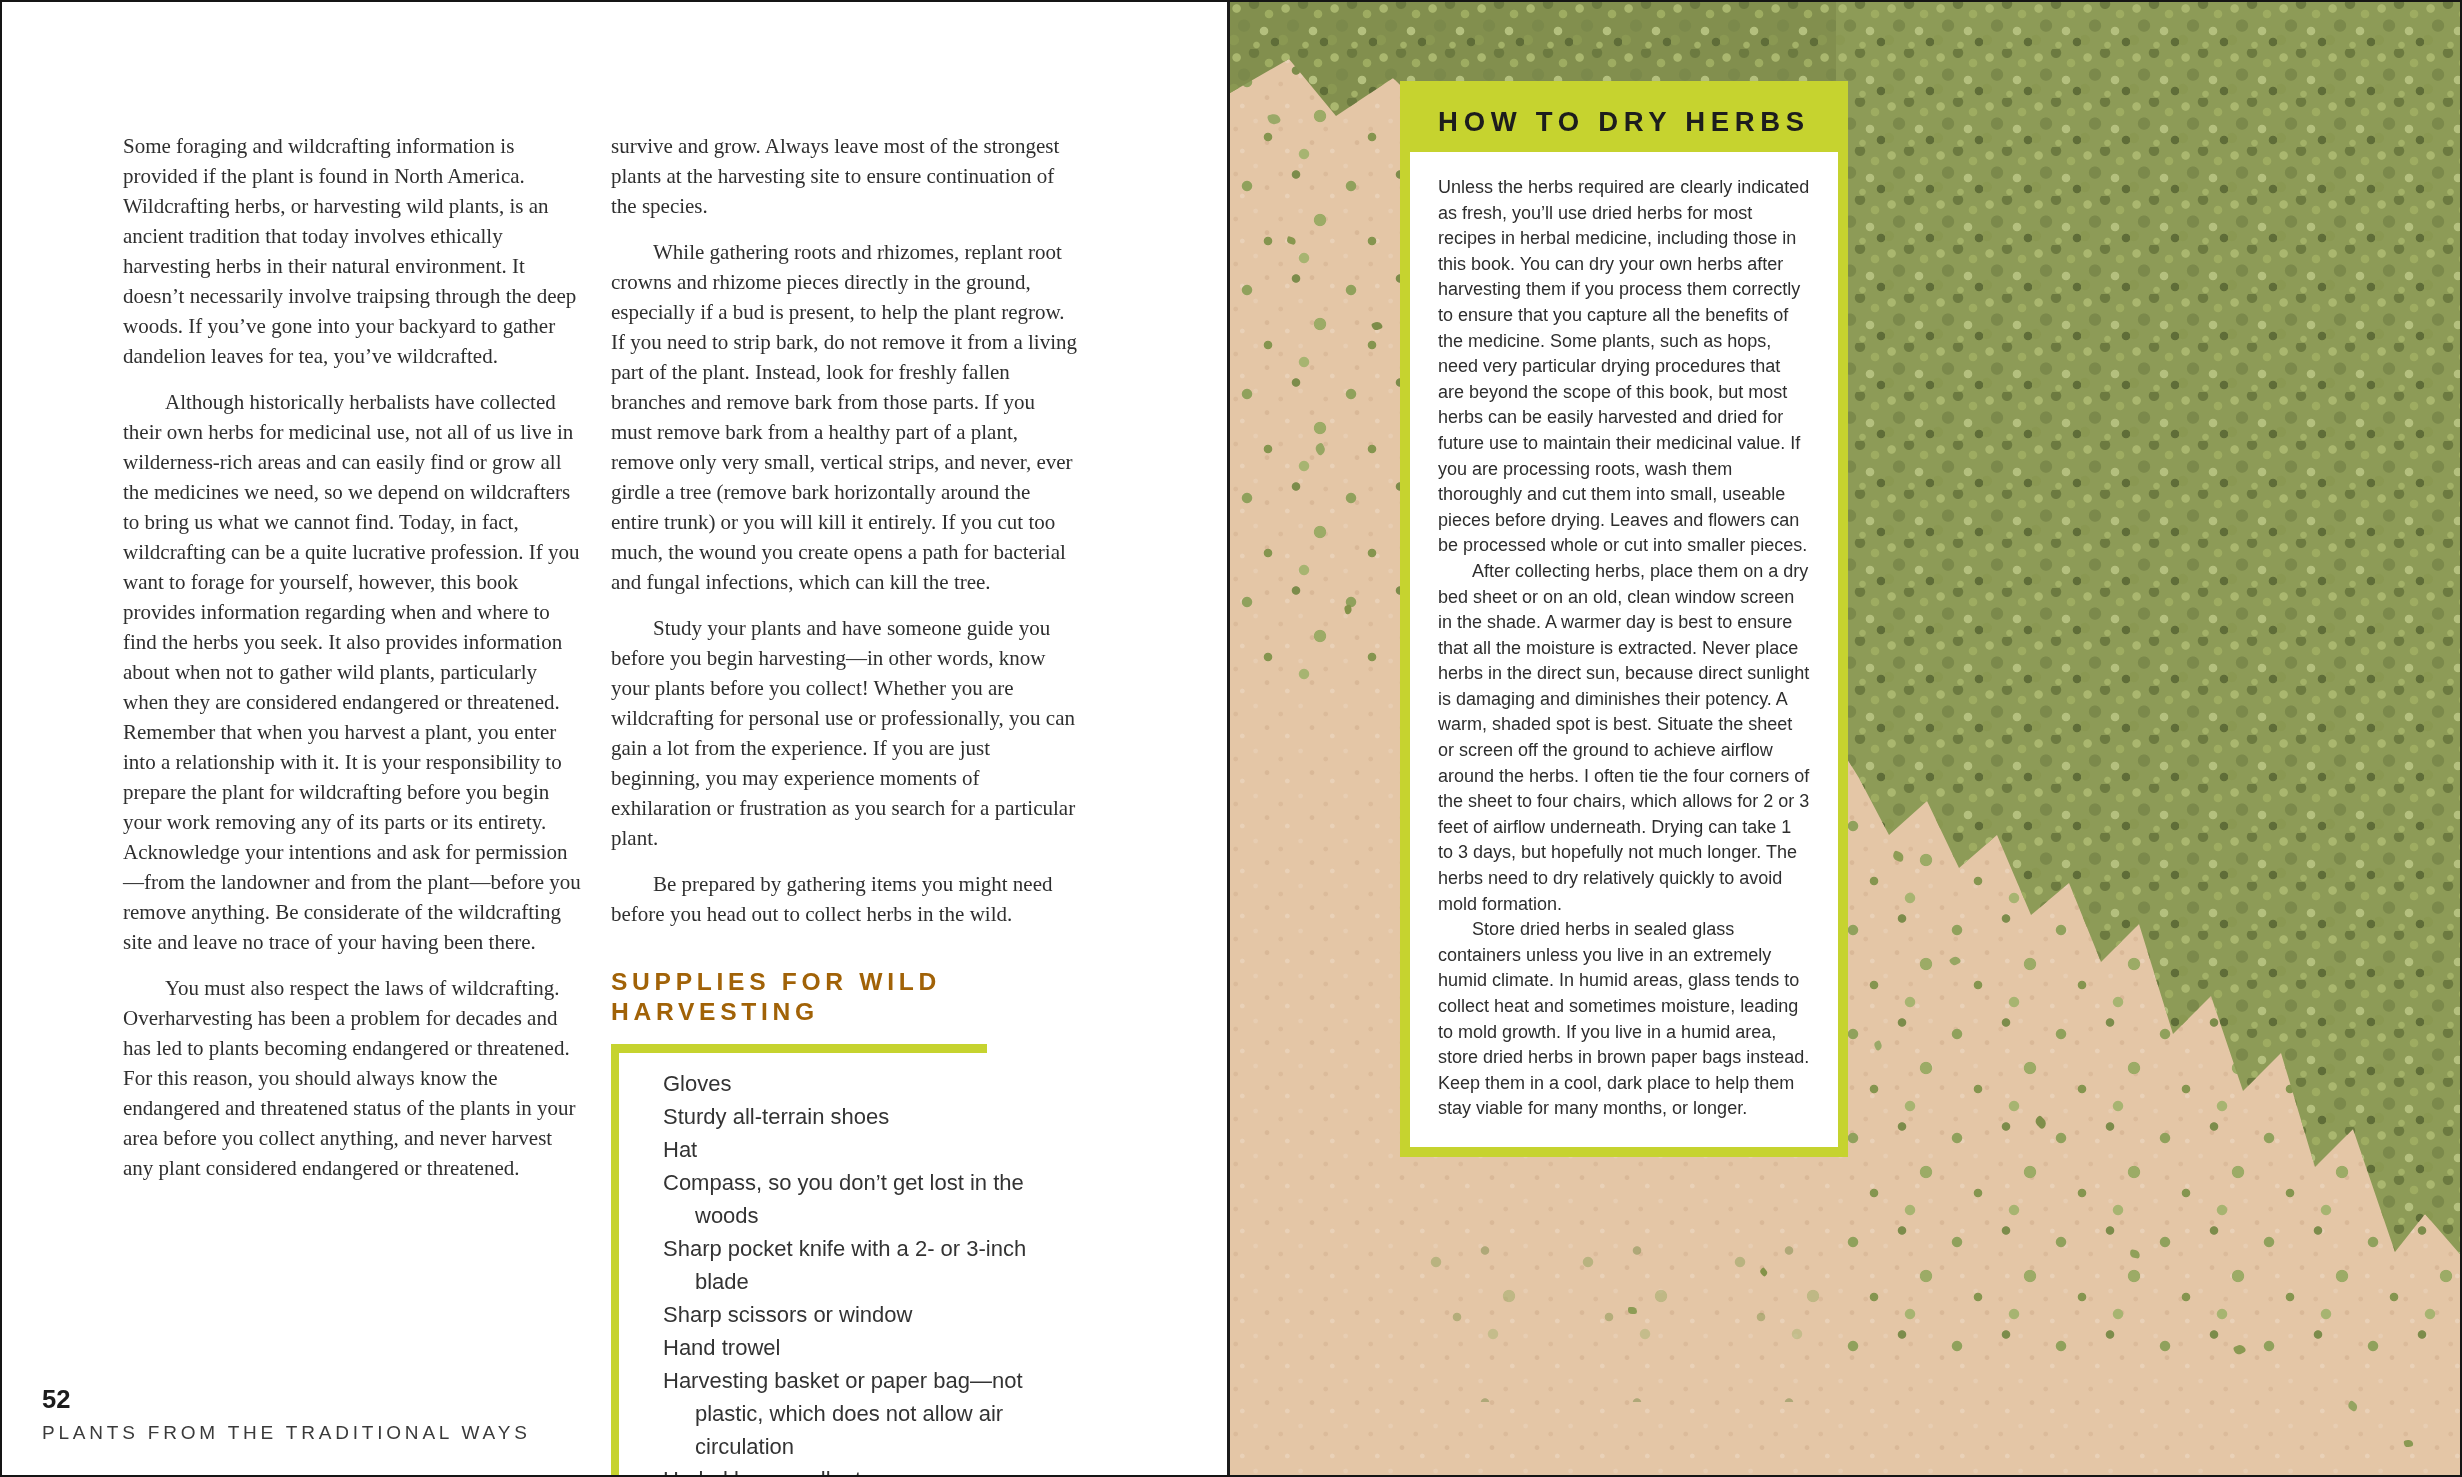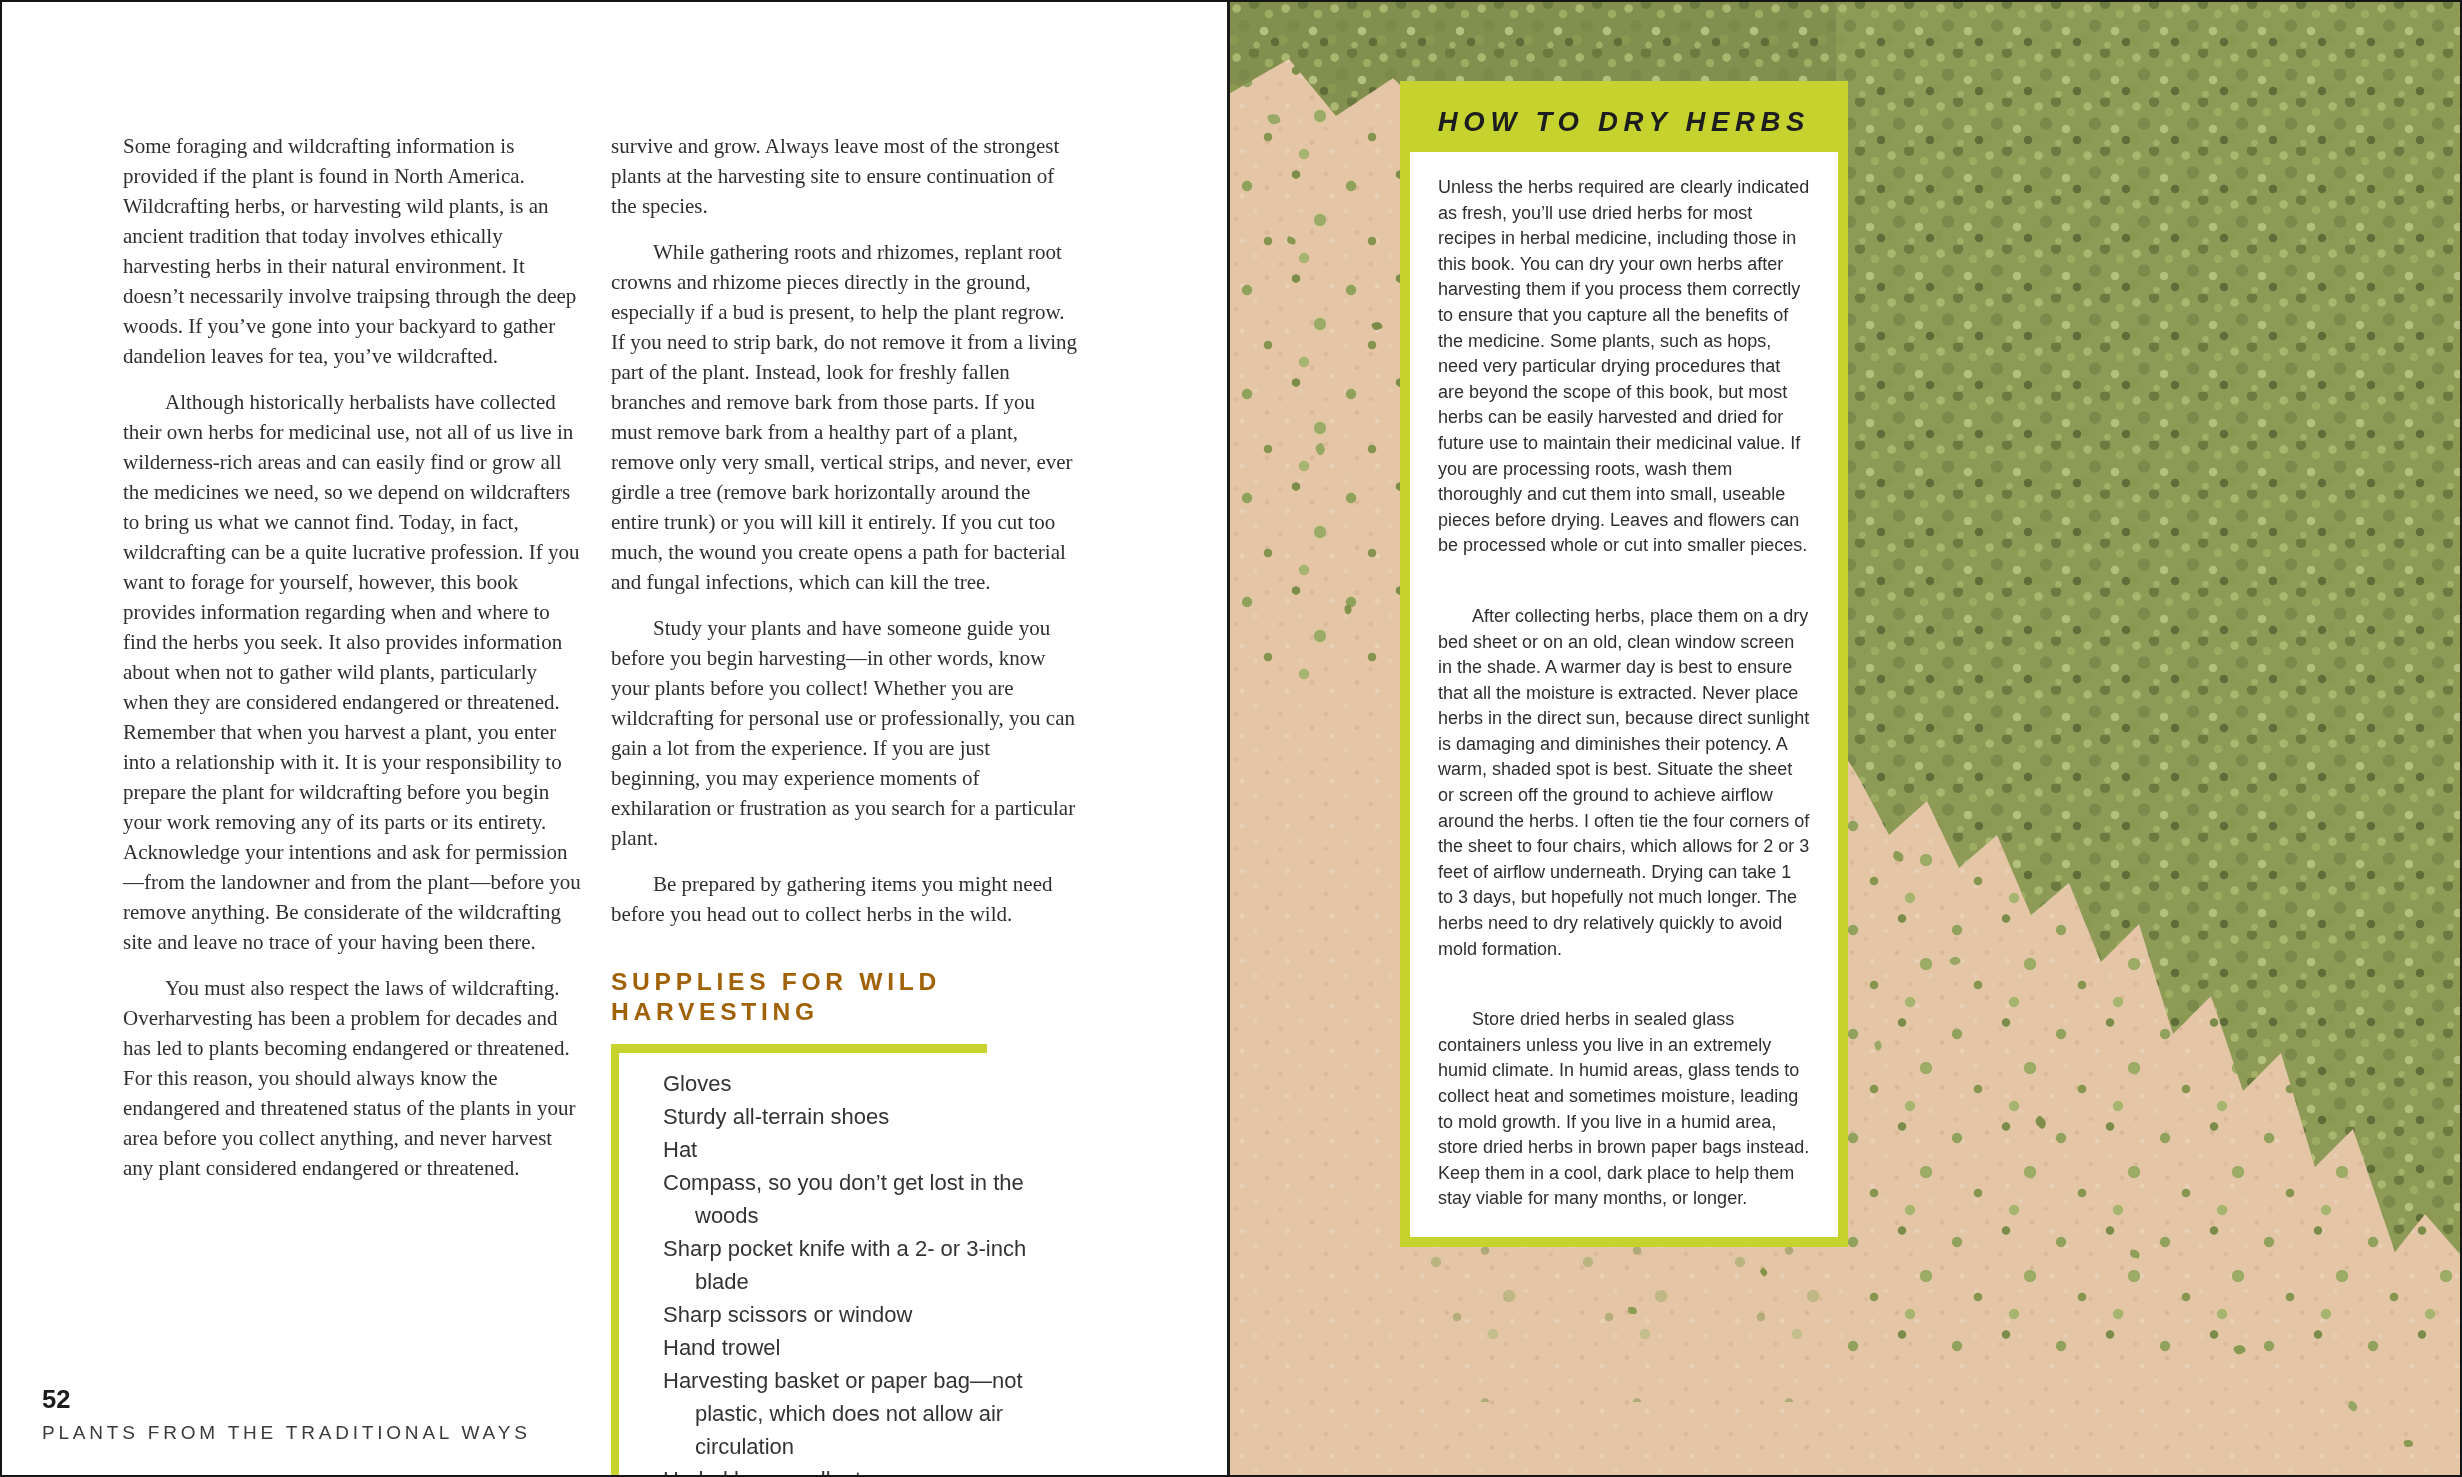--- a/index.html
+++ b/index.html
@@ -64,25 +64,25 @@
      background-size:104px 104px;}
   #scatter-left{left:0;top:61px;width:199px;height:625px;}
   #scatter-bottom{left:606px;top:805px;width:629px;height:568px;}
   #scatter-under-box{left:189px;top:1241px;width:417px;height:161px;opacity:.5;background-size:152px 152px;}
   .flake{position:absolute;z-index:2;border-radius:2.8px 7.6px 3.8px 6.6px;}
   
   .drybox{position:absolute;left:170px;top:81px;width:448px;box-sizing:border-box;z-index:5;
      background:#ffffff;border:10.4px solid #c6d32f;}
   .drybox-header{background:#c6d32f;height:61px;display:flex;align-items:center;justify-content:center;}
   .drybox-heading{font-family:"Liberation Sans",sans-serif;font-weight:bold;font-size:27.5px;
-     letter-spacing:5.7px;color:#1d1d1d;font-style:italic;}
+     letter-spacing:5.7px;color:#1d1d1d;}
   .drybox-body{padding:23px 28px 24.6px 28px;}
   .drybox-body p{margin:0;font-family:"Liberation Sans",sans-serif;font-size:18px;line-height:25.6px;
      color:#2e2e2e;}
-  .drybox-body p.indent{text-indent:34px;margin-top:45px;}
+  .drybox-body p.indent{text-indent:34px;}
 </style>
 </head>
 <body>
 
 <div id="canvas">
 
 
   <div id="col1" class="col">
     <p>Some foraging and wildcrafting information is provided if the plant is found in North America. Wildcrafting herbs, or harvesting wild plants, is an ancient tradition that today involves ethically harvesting herbs in their natural environment. It doesn’t necessarily involve traipsing through the deep woods. If you’ve gone into your backyard to gather dandelion leaves for tea, you’ve wildcrafted.</p>
     <p class="indent">Although historically herbalists have collected their own herbs for medicinal use, not all of us live in wilderness-rich areas and can easily find or grow all the medicines we need, so we depend on wildcrafters to bring us what we cannot find. Today, in fact, wildcrafting can be a quite lucrative profession. If you want to forage for yourself, however, this book provides information regarding when and where to find the herbs you seek. It also provides information about when not to gather wild plants, particularly when they are considered endangered or threatened. Remember that when you harvest a plant, you enter into a relationship with it. It is your responsibility to prepare the plant for wildcrafting before you begin your work removing any of its parts or its entirety. Acknowledge your intentions and ask for permission—from the landowner and from the plant—before you remove anything. Be considerate of the wildcrafting site and leave no trace of your having been there.</p>

